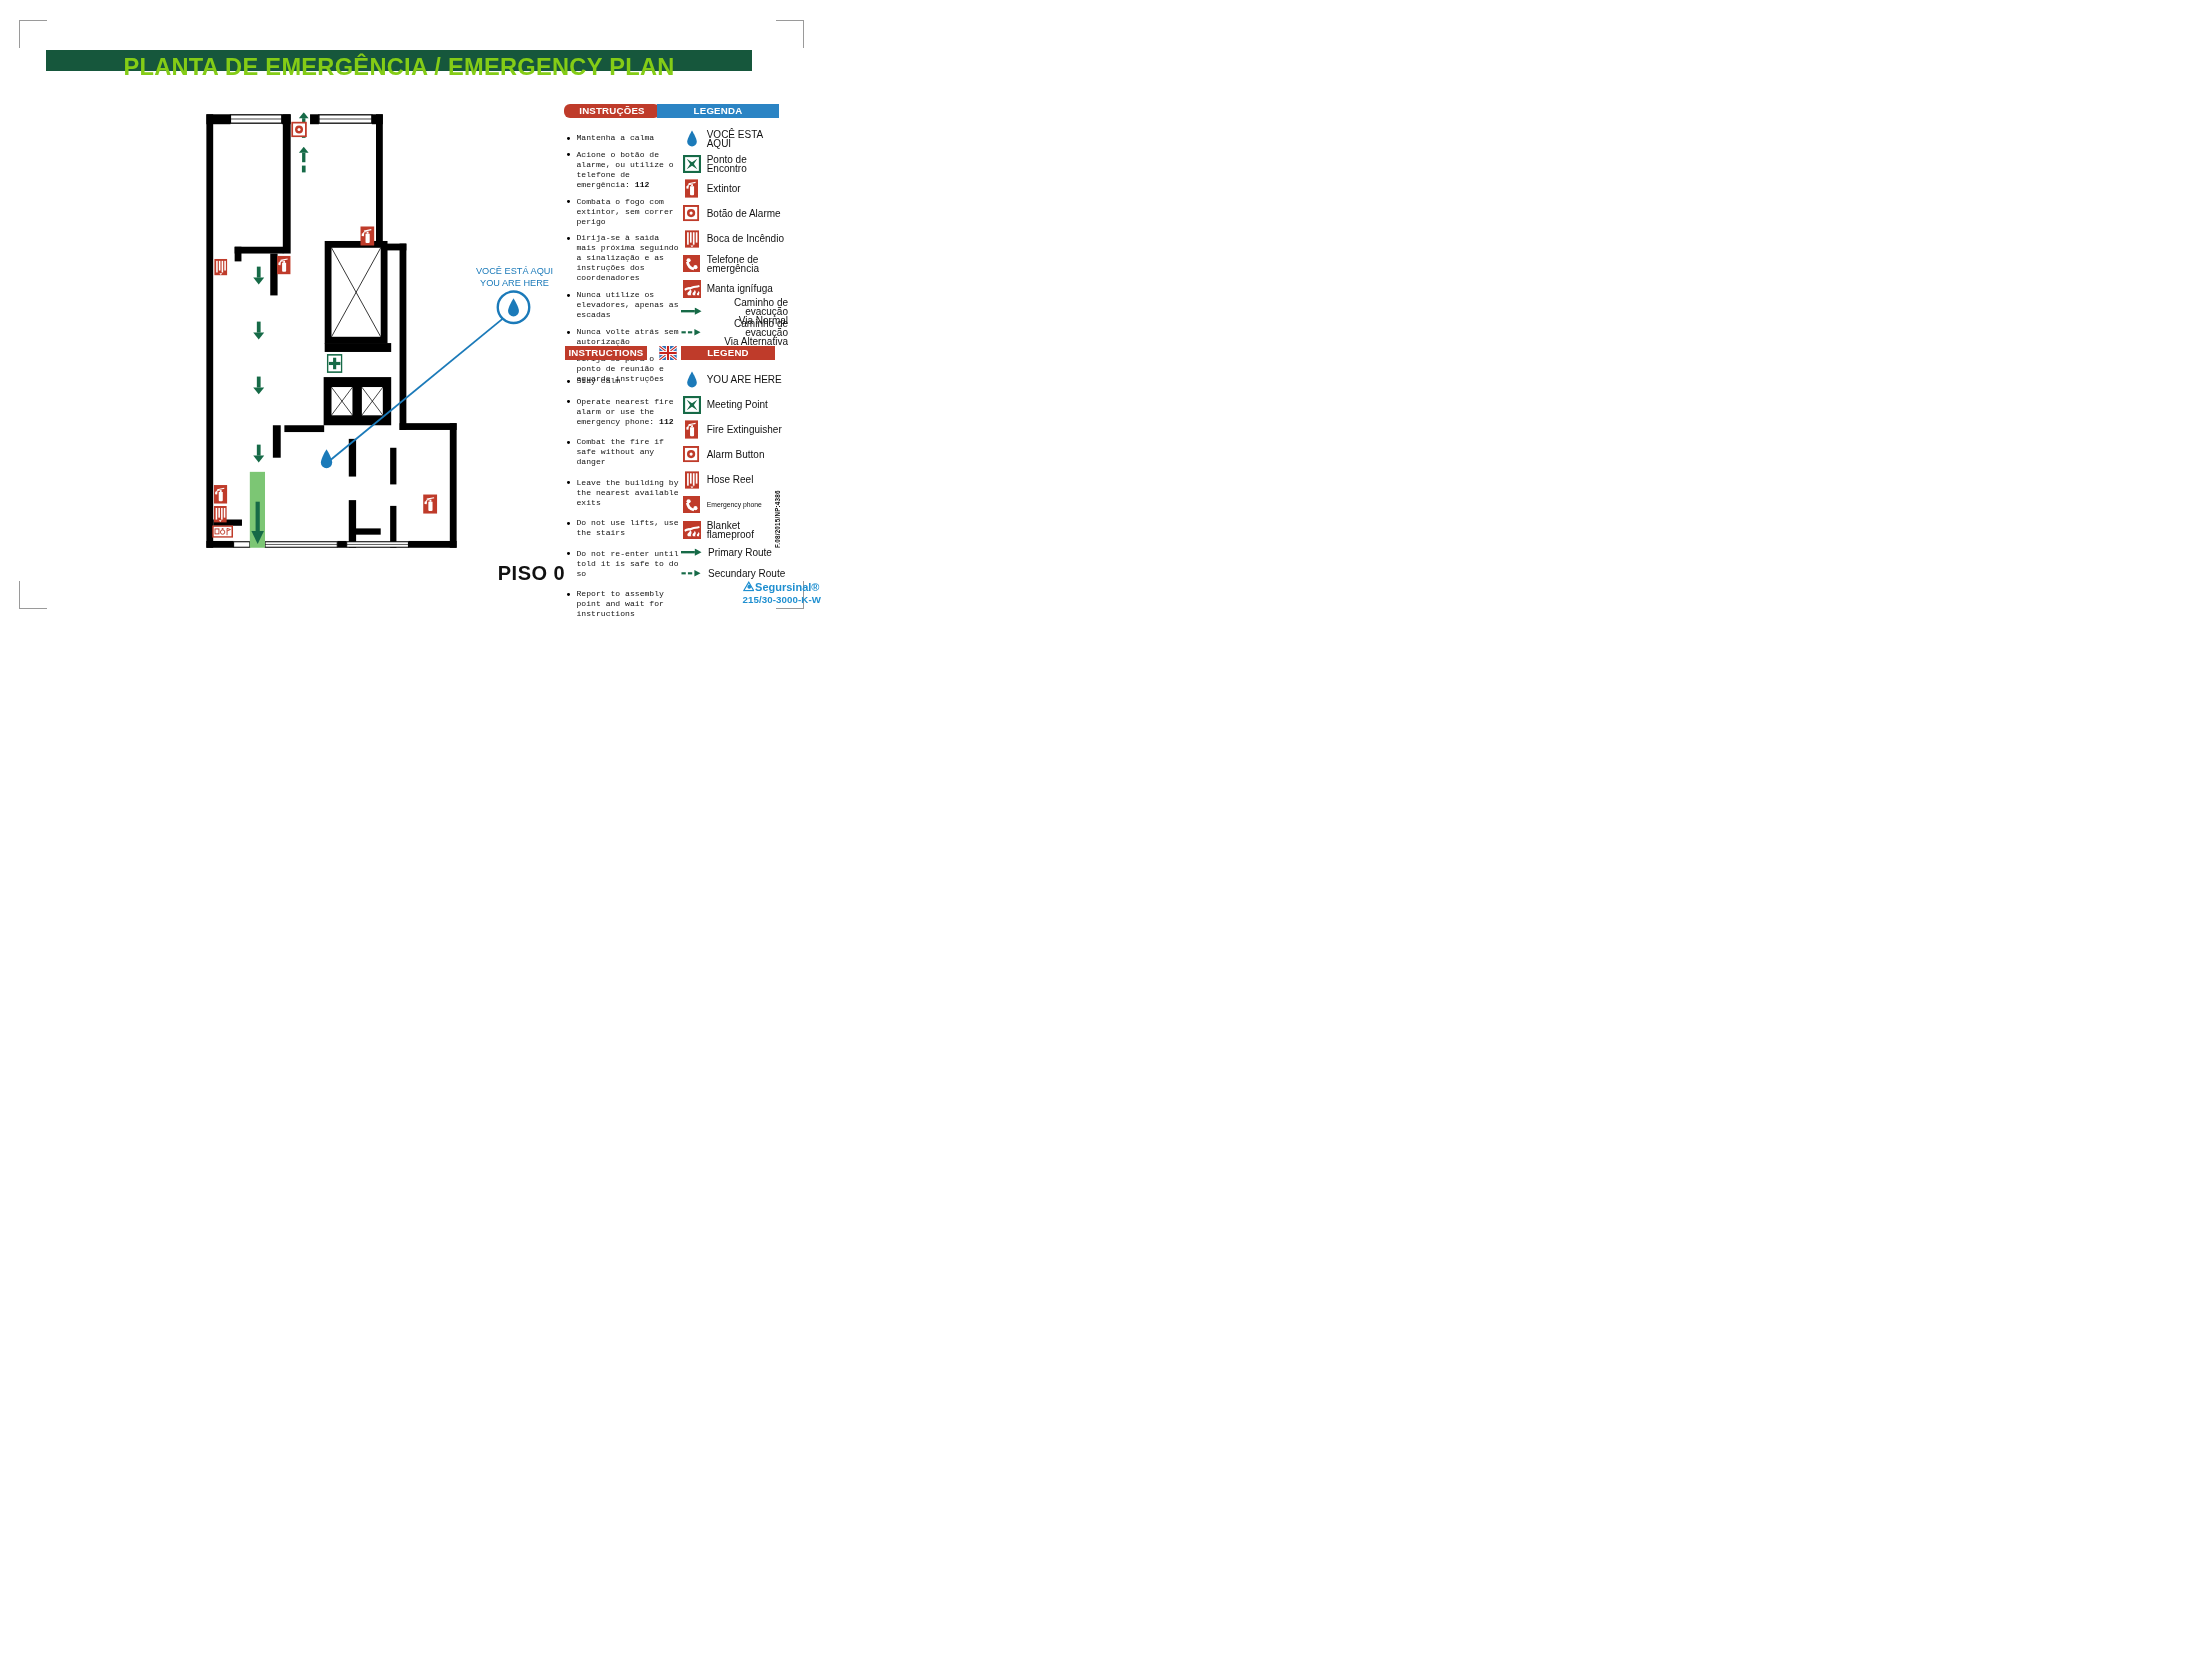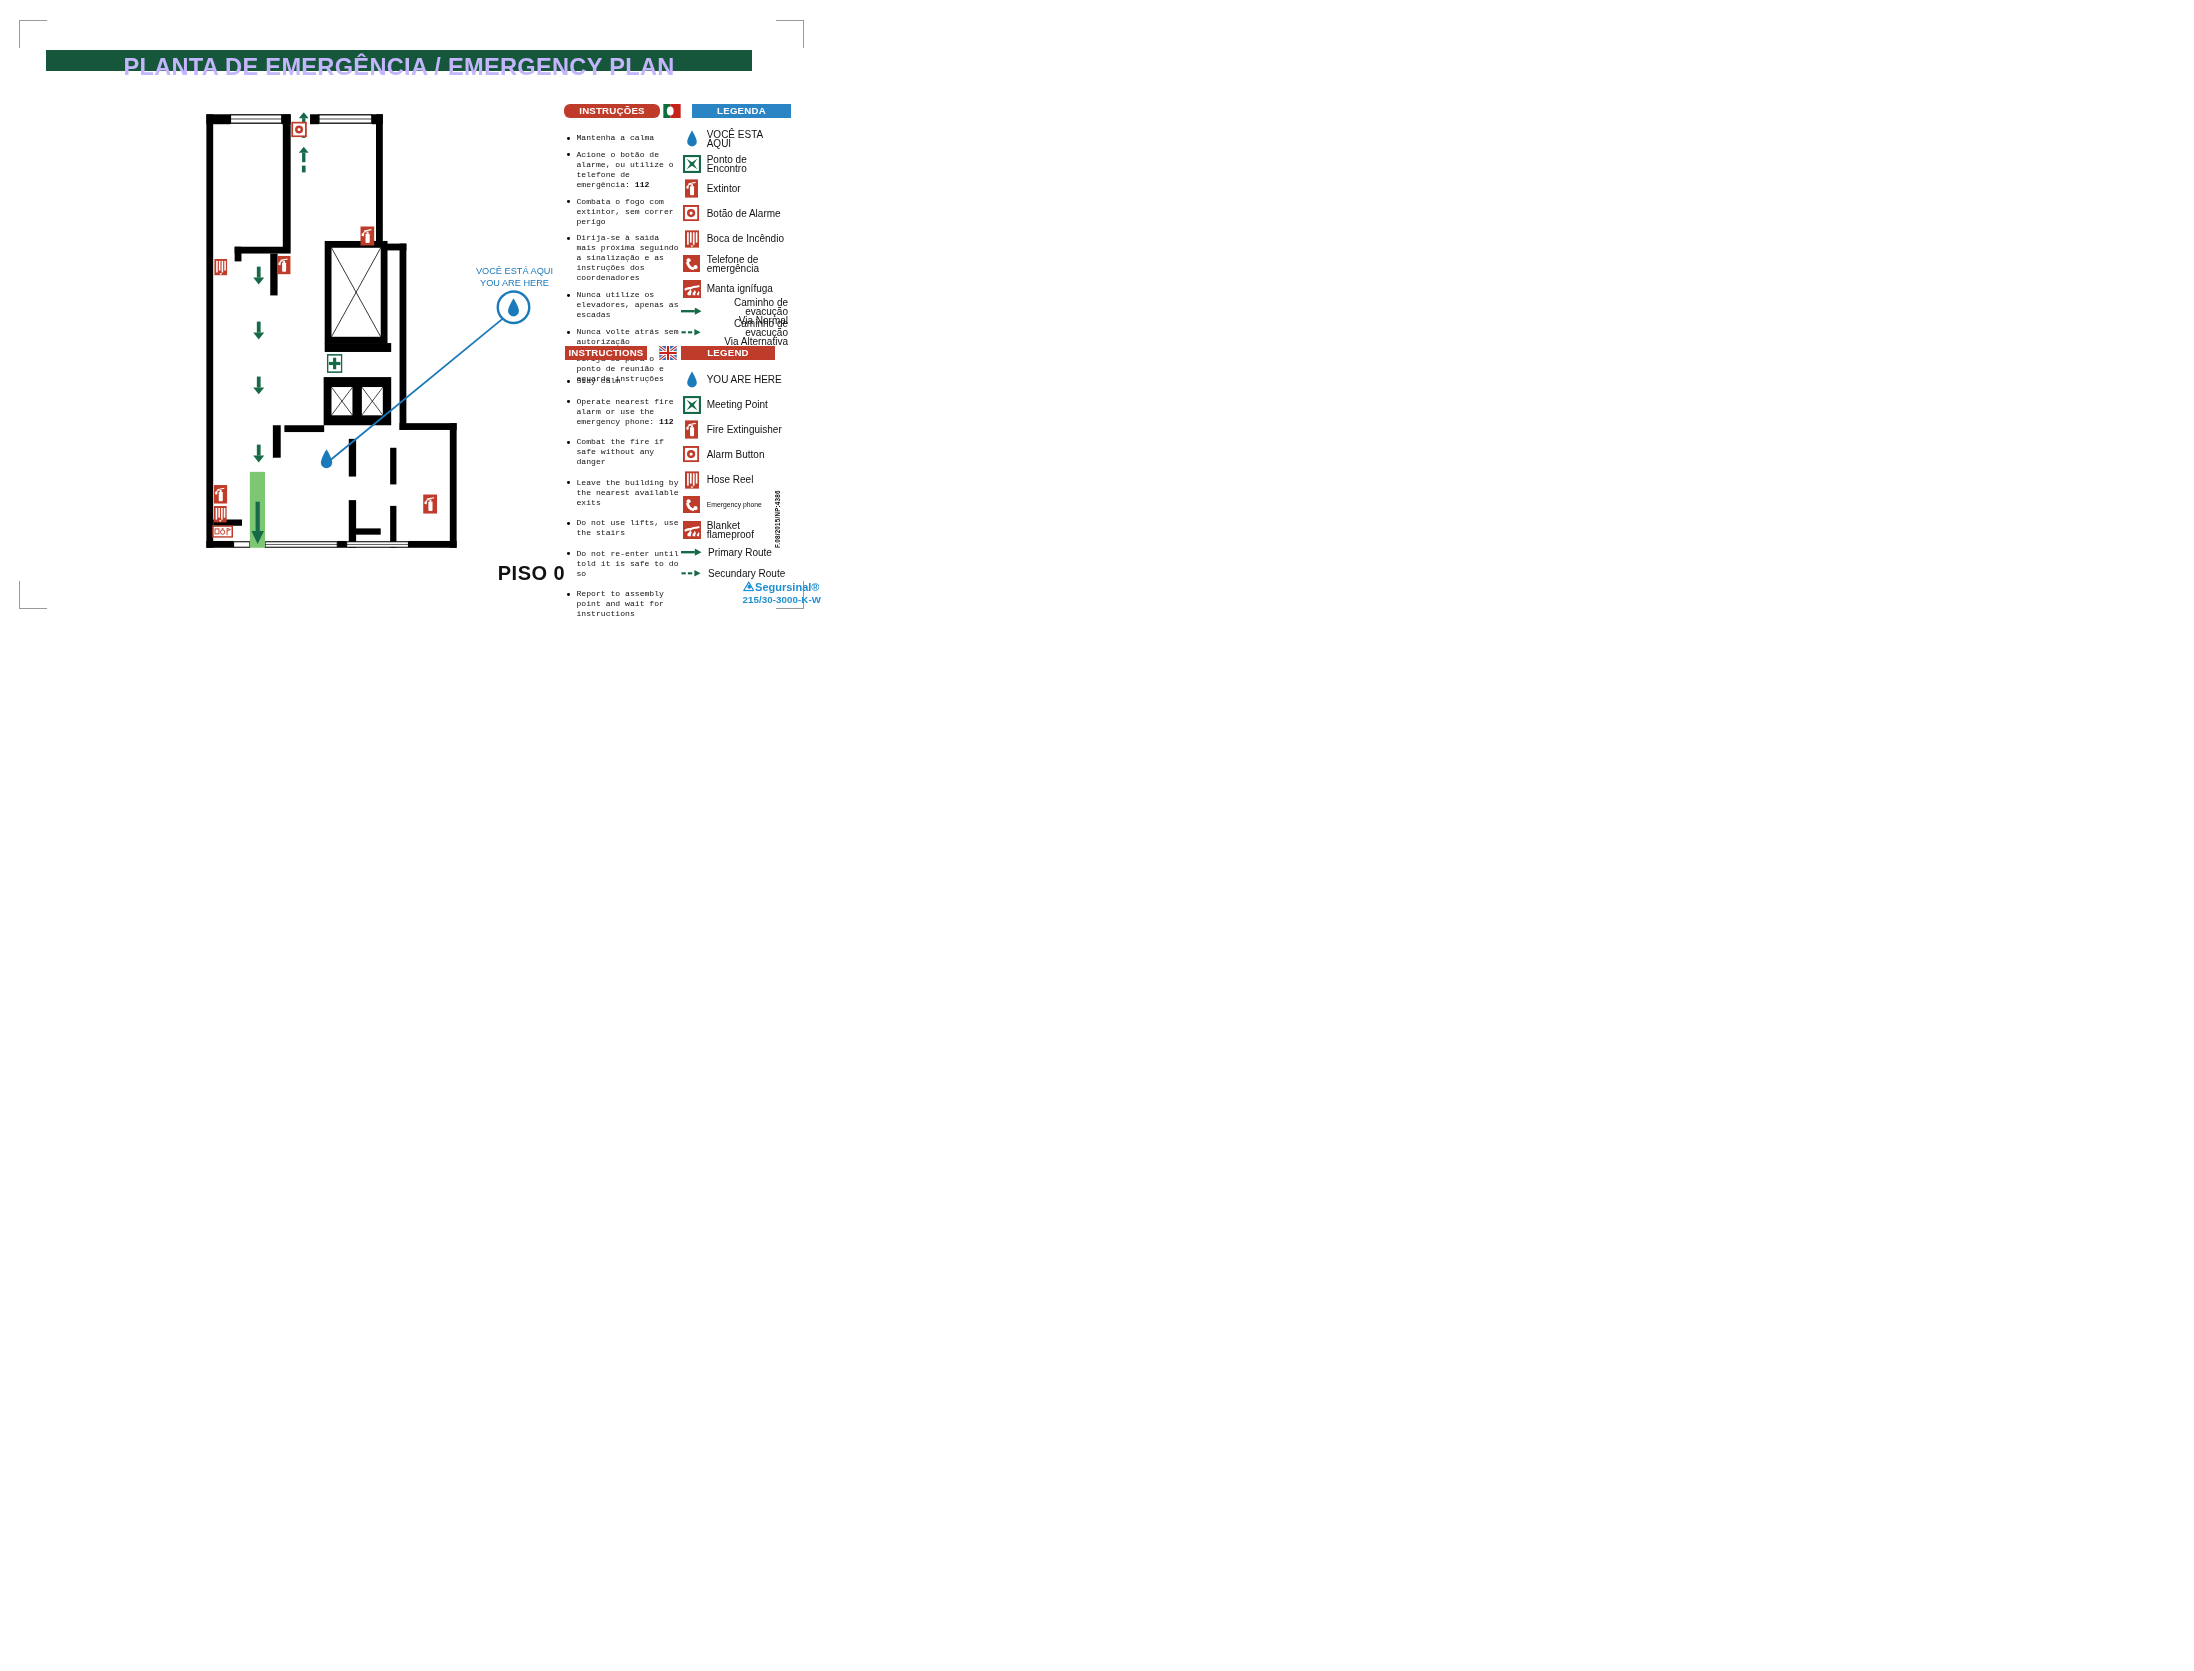--- a/index.html
+++ b/index.html
@@ -6,21 +6,21 @@
   .page{position:relative;width:823px;height:627px;background:#fff;overflow:hidden;
         font-family:"Liberation Sans",sans-serif;color:#111;}
   
   .crop{position:absolute;width:27px;height:27px;border:0 solid #9a9a9a;}
   .crop.tl{left:19px;top:20px;border-left-width:0.8px;border-top-width:0.8px;}
   .crop.tr{right:19px;top:20px;border-right-width:0.8px;border-top-width:0.8px;}
   .crop.bl{left:19px;bottom:18px;border-left-width:0.8px;border-bottom-width:0.8px;}
   .crop.br{right:19px;bottom:18px;border-right-width:0.8px;border-bottom-width:0.8px;}
 
   .title-bar{position:absolute;left:46px;top:50px;width:706px;height:21px;background:#16573c;
-             color:#c4b5fd;font-weight:bold;font-size:23.6px;letter-spacing:0.3px;text-align:center;
+             color:#84cc16;font-weight:bold;font-size:23.6px;letter-spacing:0.3px;text-align:center;
              line-height:35px;white-space:nowrap;}
 
   .plan{position:absolute;left:203px;top:108px;width:257px;height:445px;}
   .callout{position:absolute;left:293px;top:259px;width:273px;height:210px;pointer-events:none;}
   .callout-text{position:absolute;left:148px;top:7.3px;width:147px;text-align:center;
                 color:#1b7ab9;font-size:9.2px;font-weight:500;line-height:11.5px;}
 
   .piso{position:absolute;left:474px;top:562px;width:115px;text-align:center;
         font-size:20px;font-weight:bold;letter-spacing:0.5px;}
 
@@ -268,21 +268,21 @@
   </div>
 
   <div class="piso">PISO 0</div>
 
   <div class="hdr red" style="left:564px;top:104px;width:96px;border-radius:6px;">INSTRUÇÕES</div>
   <div class="flagbox" style="left:663px;top:104px;">
     <svg viewBox="0 0 34 27" width="18" height="14">
         <use href="#i-flag-pt"></use>
       </svg>
   </div>
-  <div class="hdr blue" style="left:692px;top:104px;width:99px;">LEGENDA</div>
+  <div class="hdr blue" style="left:657px;top:104px;width:122px;">LEGENDA</div>
 
   <ul class="instr pt" style="left:565px;top:133px;">
     <li><span>Mantenha a calma</span><strong></strong></li>
     <li><span>Acione o botão de alarme, ou utilize o telefone de emergência: </span><strong>112</strong></li>
     <li><span>Combata o fogo com extintor, sem correr perigo</span><strong></strong></li>
     <li><span>Dirija-se à saìda mais próxima seguindo a sinalização e as instruções dos coordenadores</span><strong></strong></li>
     <li><span>Nunca utilize os elevadores, apenas as escadas</span><strong></strong></li>
     <li><span>Nunca volte atrás sem autorização</span><strong></strong></li>
     <li><span>Dirija-se para o ponto de reunião e aguarde instruções</span><strong></strong></li>
   </ul>

